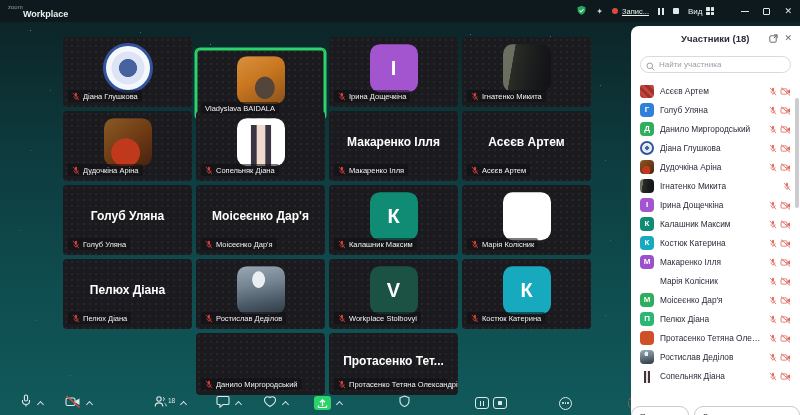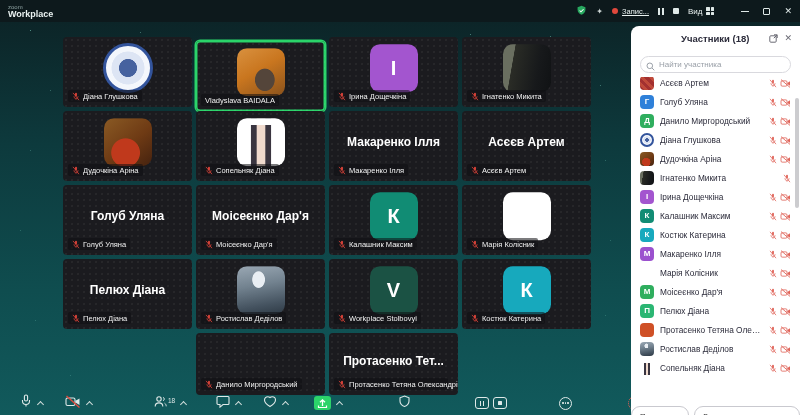--- a/index.html
+++ b/index.html
@@ -5,21 +5,21 @@
   * { margin:0; padding:0; box-sizing:border-box; }
   html,body { width:800px; height:415px; overflow:hidden; font-family:"Liberation Sans",sans-serif; }
   .app { position:relative; width:800px; height:415px; display:flex; flex-direction:column;
          background:linear-gradient(180deg,#0c2124 0%,#0d3a3d 35%,#0f4d4f 70%,#115a5c 100%); }
 
   
   .titlebar { height:22px; background:#0d191c; display:flex; align-items:center;
               justify-content:space-between; padding:0 8px; flex:none; }
   .brand { line-height:1; }
   .brand .b1 { font-size:6px; color:#8fa3a3; display:block; }
-  .brand .b2 { font-size:9px; color:#e9f1f0; font-weight:bold; display:block; }
+  .brand .b2 { font-size:9px; color:#e9f1f0; font-weight:bold; display:block;margin-left:15px; }
   .tb-right { display:flex; align-items:center; gap:9px; color:#dfe9e8; }
   .shield-ok { width:11px; height:11px; }
   .sparkle { color:#cfd8d7; font-size:8px; }
   .rec-group { display:flex; align-items:center; gap:4px; }
   .rec-dot { width:6px; height:6px; border-radius:50%; background:#e0483c; }
   .rec-text { font-size:7.5px; color:#e9f1f0;text-decoration:underline; }
   .mini-pause { display:flex; gap:2px; }
   .mini-pause i { width:2px; height:7px; background:#dfe9e8; }
   .mini-stop { width:6px; height:6px; background:#dfe9e8; border-radius:1px; }
   .view-group { display:flex; align-items:center; gap:4px; }
@@ -99,21 +99,21 @@
   .end-btn { width:14px; height:14px; border:1.2px dotted #ef6157; border-radius:50%; color:#ef6157;
              font-size:8px; display:flex; align-items:center; justify-content:center; }
 
   
   .panel { position:absolute; right:0; top:4px; width:169px; height:389px; background:#ffffff;
            border-radius:8px 0 0 0; overflow:hidden; z-index:6; }
   .panel-header { height:24px; display:flex; align-items:center; padding:0 8px; }
   .ph-spacer { width:22px; }
   .panel-title { flex:1; text-align:center; font-size:9.5px; font-weight:bold; color:#2b2b3a; }
   .ph-icons { display:flex; gap:6px; align-items:center; color:#6b6b75; }
-  .search-wrap { position:relative; margin:3px 9px 4px 9px; }
+  .search-wrap { position:relative; margin:3px 9px 12px 9px; }
   .search-wrap input { width:100%; height:17px; border:1px solid #d9d9de; border-radius:9px;
                        font-size:8px; padding:0 6px 0 18px; color:#555; outline:none;
                        font-family:"Liberation Sans",sans-serif; }
   .search-wrap input::placeholder { color:#9aa0a8; }
   .search-ico { position:absolute; left:6px; top:4px; }
   #plist { overflow:hidden; height:300px; }
   .prow { height:19px; display:flex; align-items:center; gap:6px; padding:0 9px; }
   .prow:first-child { margin-top:-4px; }
   .pavatar { width:14px; height:14px; border-radius:4px; flex:none; display:flex; align-items:center;
              justify-content:center; color:#fff; font-size:8px; font-weight:bold; overflow:hidden; }
@@ -181,21 +181,21 @@
         <svg width="8" height="9" viewBox="0 0 12 13">
                   <rect x="4.6" y="1" width="2.8" height="5.4" rx="1.4" fill="#e0443a"></rect>
                   <path d="M3 5.8v.8a3 3 0 0 0 6 0v-.8" fill="none" stroke="#e0443a" stroke-width="1"></path>
                   <line x1="6" y1="9.8" x2="6" y2="11.5" stroke="#e0443a" stroke-width="1"></line>
                   <line x1="1.5" y1="1" x2="10.5" y2="12" stroke="#e0443a" stroke-width="1.2"></line>
                 </svg>
       </span>
       <span class="lbl-text">Діана Глушкова</span>
     </div>
   </div>
-          <div class="tile active" style="left: 133px; top: 4px;">
+          <div class="tile active" style="left: 133px; top: 12px;">
     <div class="tile-avatar ph-autumn"></div>
 
     <div class="tile-label">
 
       <span class="lbl-text">Vladyslava BAIDALA</span>
     </div>
   </div>
           <div class="tile" style="left: 266px; top: 0px;">
     <div class="tile-avatar" style="background: rgb(163, 85, 207);">І</div>
 

